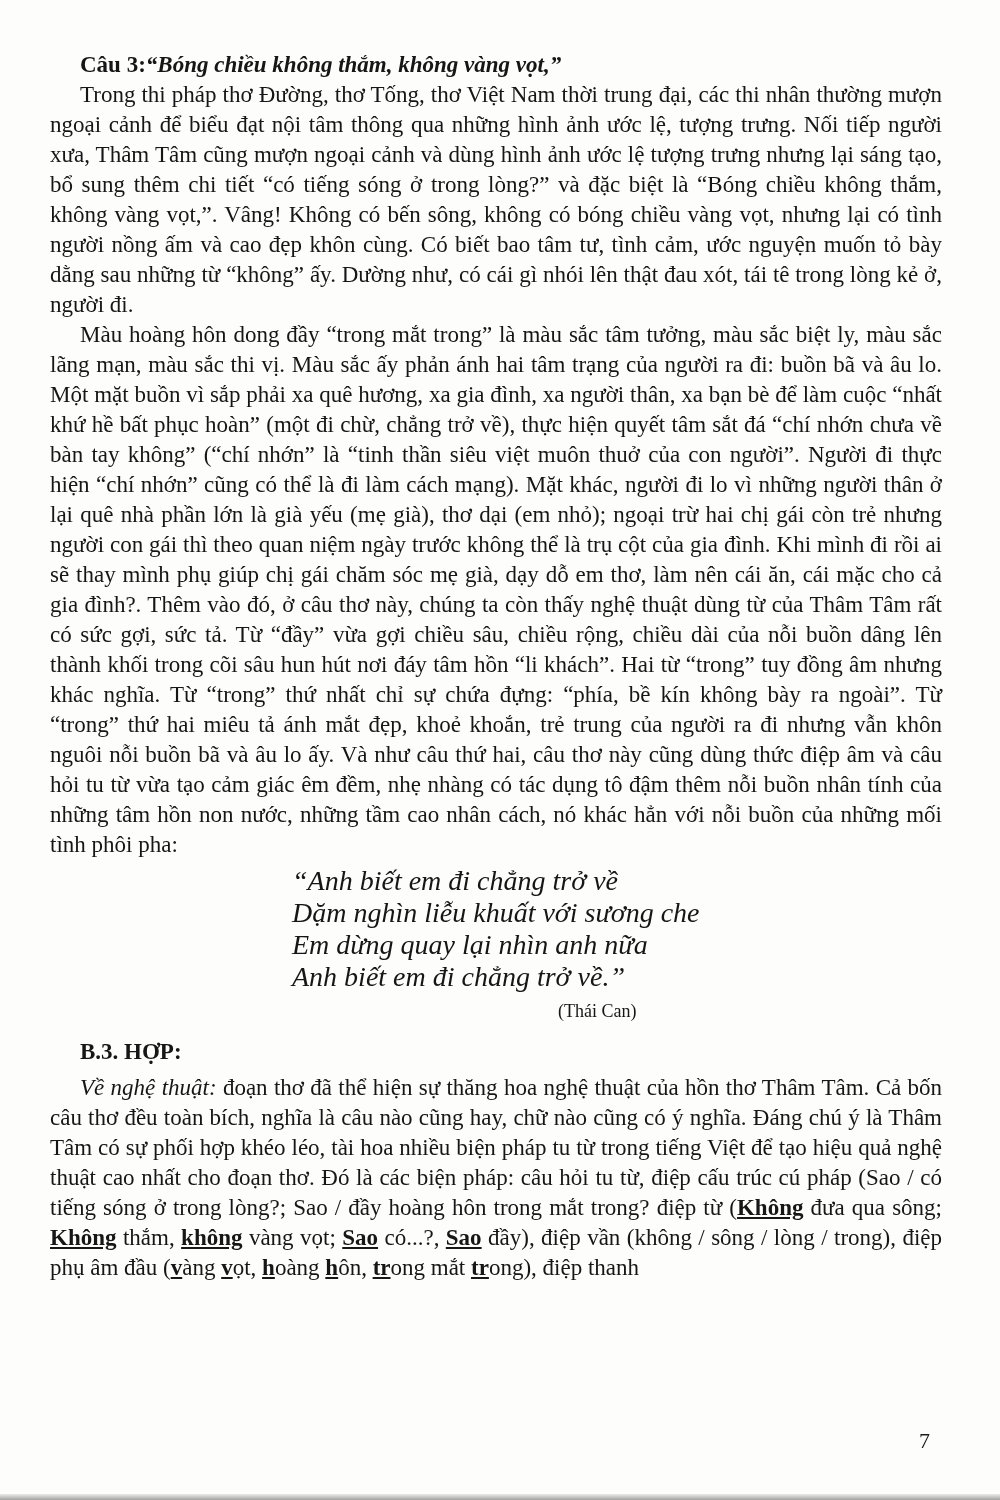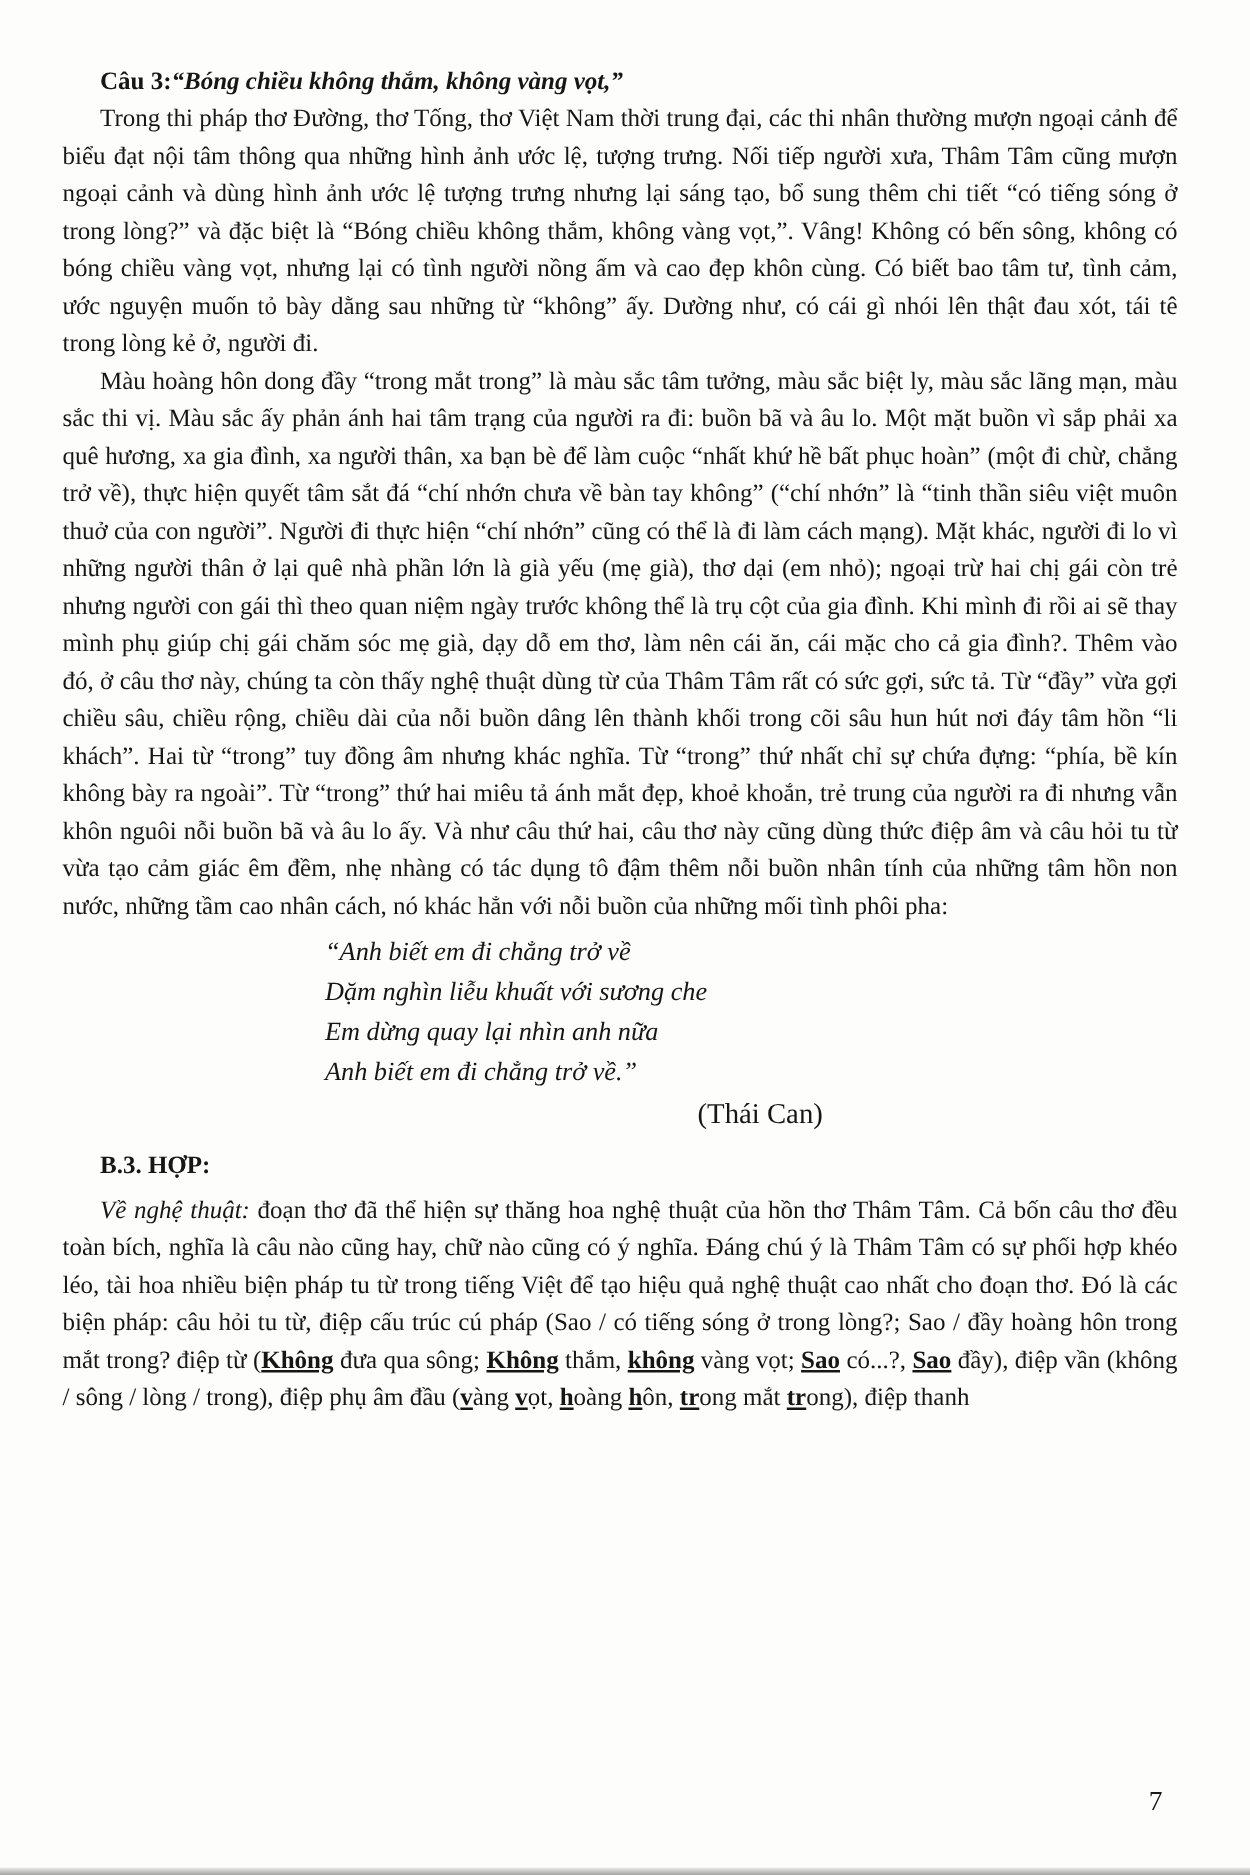--- a/index.html
+++ b/index.html
@@ -8,32 +8,32 @@
     width: 1000px; height: 1500px;
     background: #fdfdfc;
     overflow: hidden;
     position: relative;
     font-family: "Liberation Serif", serif;
     color: #161616;
   }
   .page { position: absolute; top: 50px; left: 50px; width: 892px; }
   .para {
     margin: 0;
-    font-size: 20px;
+    font-size: 23px;
     line-height: 30px;
     text-align: justify;
     text-indent: 30px;
   }
   .b  { font-weight: 700; }
   .i  { font-style: italic; }
   .bi { font-weight: 700; font-style: italic; }
   .u  { text-decoration: underline; text-underline-offset: 2px; font-weight: bold; }
   .poem { margin: 5px 0 0 210px; }
-  .poem-line { font-size: 21px; line-height: 32px; font-style: italic; }
-  .attribution { margin: 2px 0 0 508px; font-size: 23px; line-height: 32px; text-indent: 0; }
+  .poem-line { font-size: 28px; line-height: 32px; font-style: italic; margin-left: 32px; }
+  .attribution { margin: 2px 0 0 508px; font-size: 18px; line-height: 32px; text-indent: 0; }
   .hop-heading { font-weight: 700; margin-top: 10px; }
   .gap-top { margin-top: 6px; }
   .page-number { position: absolute; right: 70px; top: 1428px; font-size: 22px; color: #1a1a1a; }
   .scan-edge {
     position: absolute; left: 0; right: 0; bottom: 0; height: 6px;
     background: linear-gradient(to bottom, #ececea, #a2a2a0);
   }
 </style>
 </head>
 <body>

